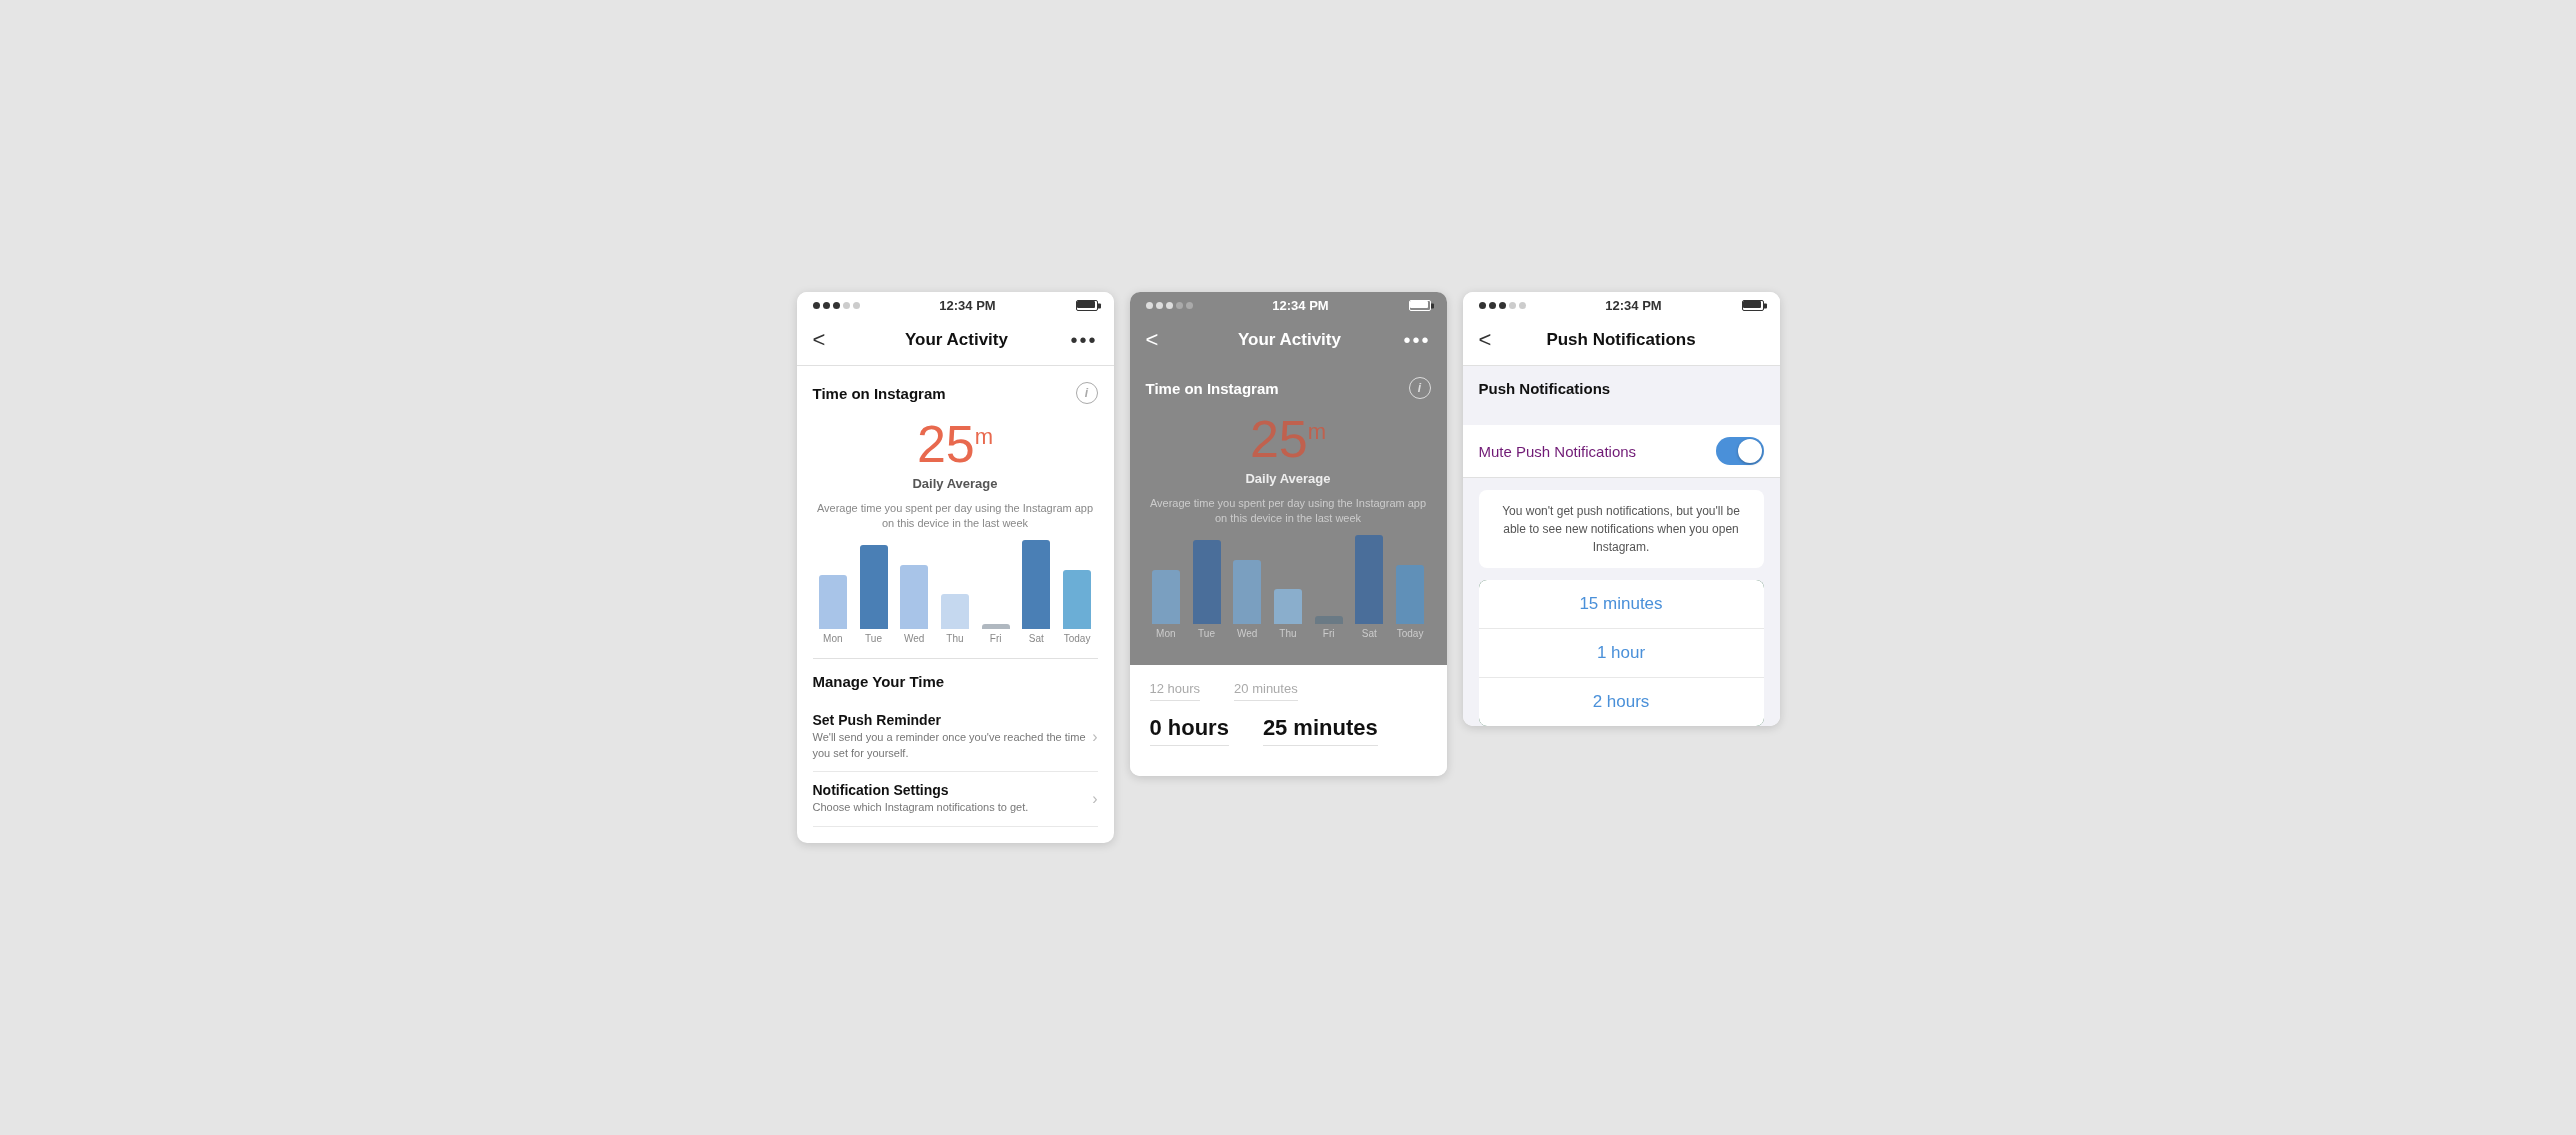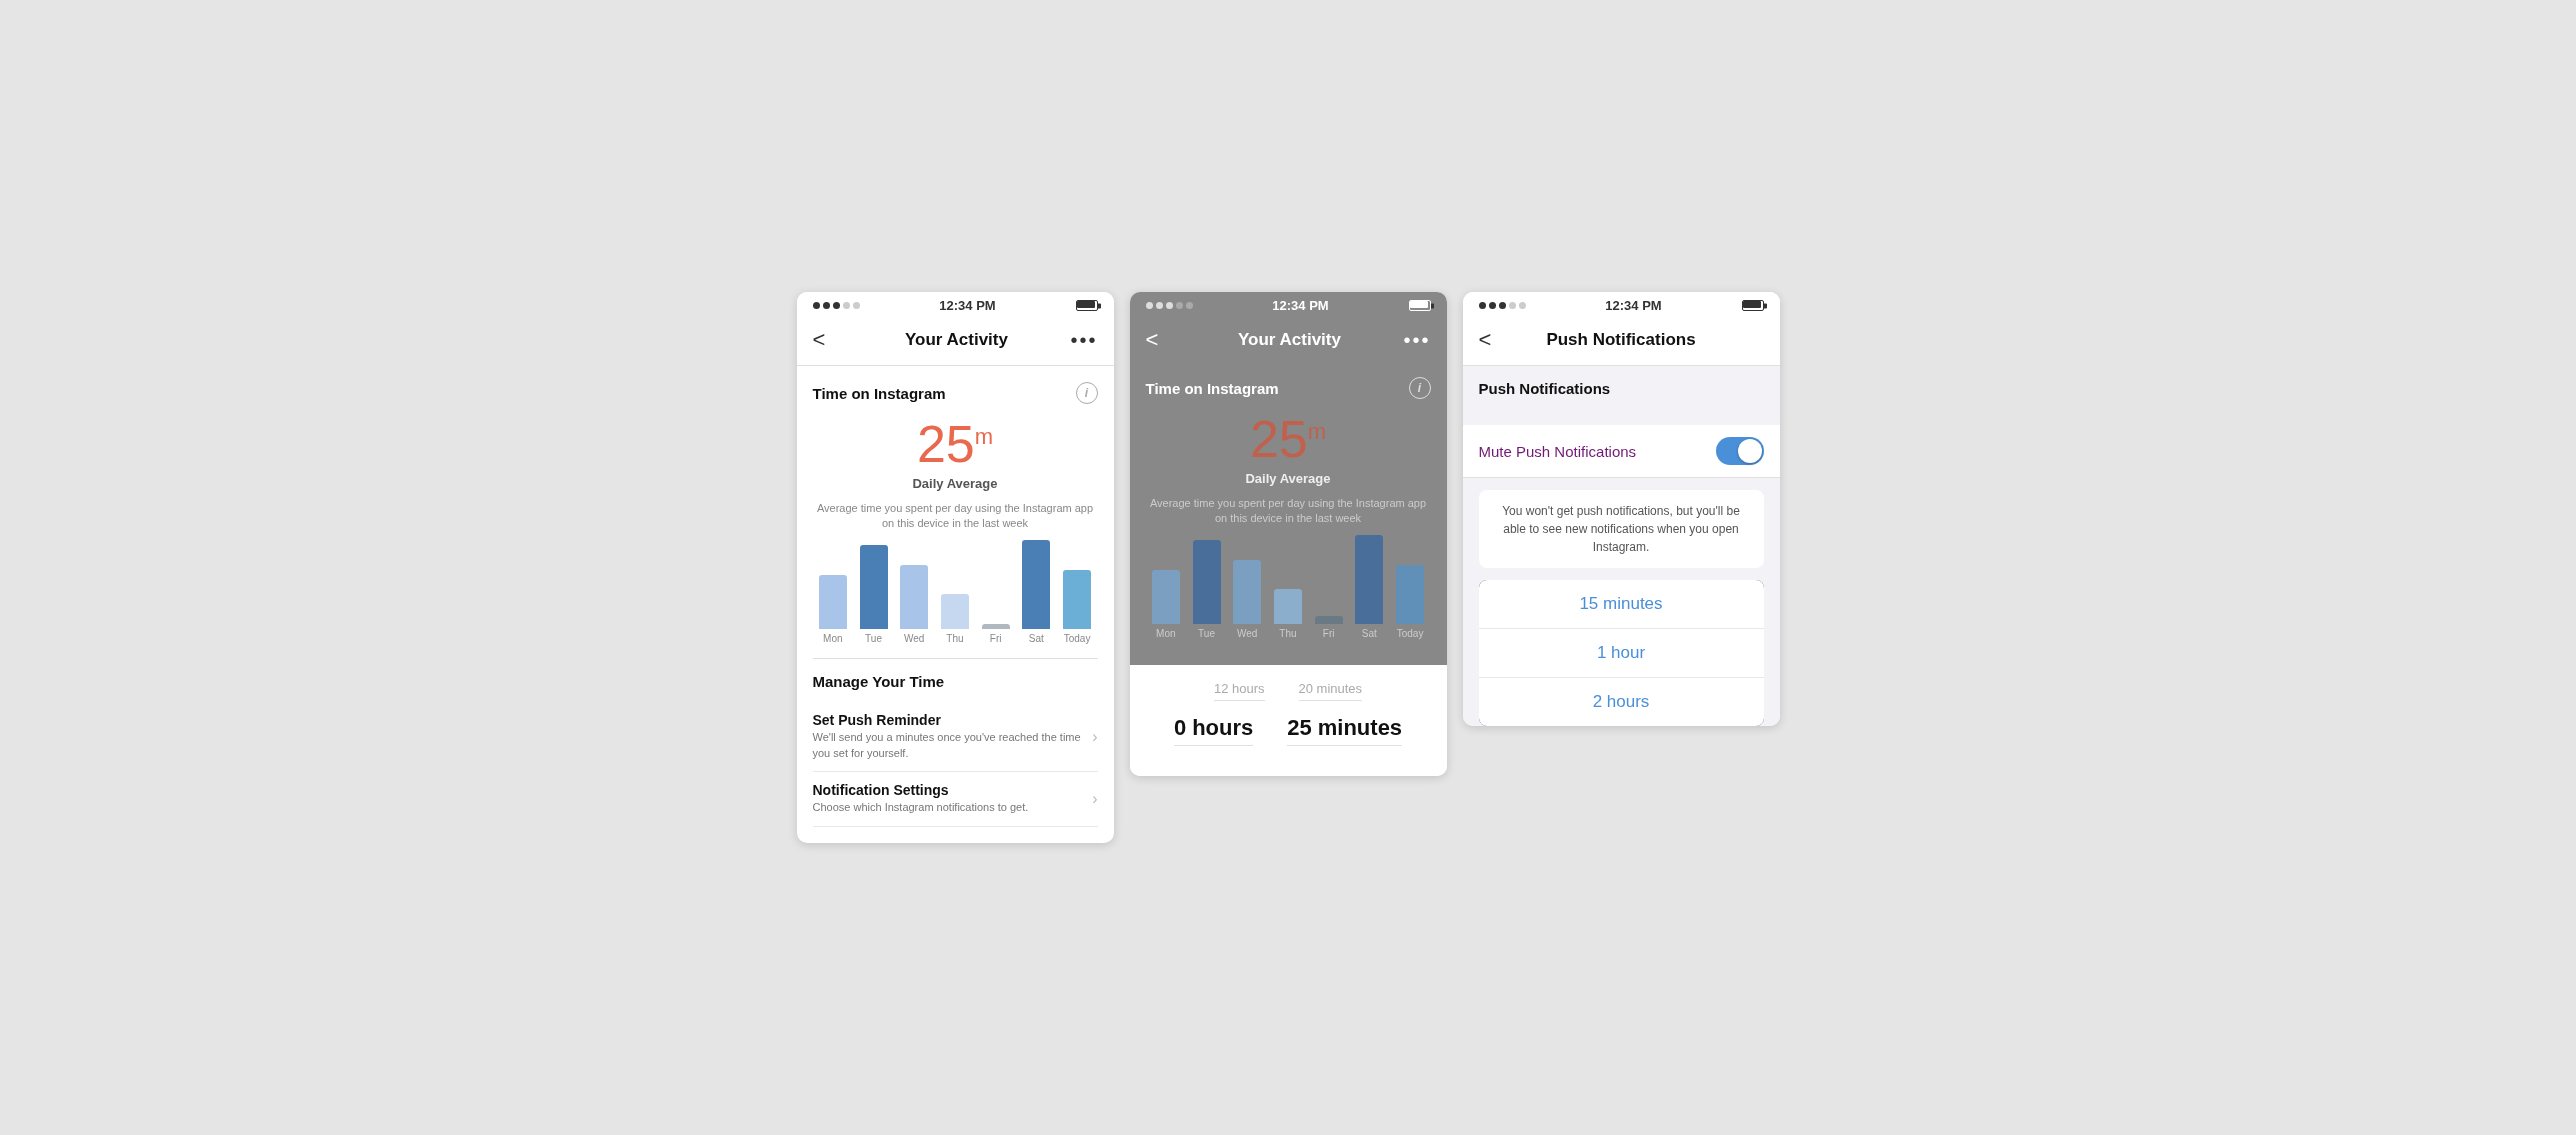--- a/index.html
+++ b/index.html
@@ -136,21 +136,21 @@
     .screen2-chart-area .info-icon { border-color: #ddd; color: #ddd; }
     .screen2-chart-area .daily-avg-number { color: #c0614e; }
     .screen2-chart-area .daily-avg-number .unit { color: #c0614e; }
     .screen2-chart-area .daily-avg-label { color: #eee; }
     .screen2-chart-area .daily-avg-sub { color: #ccc; }
     .screen2-chart-area .bar-label { color: #ccc; }
     .screen2-picker {
       background: #fff; padding: 16px 20px;
     }
     .picker-row {
-      display: flex; gap: 34px; justify-content: center;
+      display: flex; gap: 34px; 
       margin-bottom: 10px;
     }
     .picker-col { text-align: center; }
     .picker-label-top { font-size: 13px; color: #aaa; margin-bottom: 4px; }
     .picker-divider { height: 1px; background: #e0e0e0; margin: 4px 0; }
     .picker-value { font-size: 22px; font-weight: 700; color: #111; }
     .picker-unit { font-size: 22px; font-weight: 700; color: #111; }
 
     
     .screen3-body { background: #f2f2f7; }
@@ -254,21 +254,21 @@
         <div class="bar-col">
           <div class="bar today" style="height:59px"></div>
           <span class="bar-label">Today</span>
         </div>
       </div>
       <div class="divider"></div>
       <div class="manage-section-title">Manage Your Time</div>
       <div class="list-item">
         <div class="list-item-content">
           <div class="item-title">Set Push Reminder</div>
-          <div class="item-sub">We'll send you a minutes once you've reached the time you set for yourself.</div>
+          <div class="item-sub">We'll send you a reminder once you've reached the time you set for yourself.</div>
         </div>
         <span class="chevron">›</span>
       </div>
       <div class="list-item">
         <div class="list-item-content">
           <div class="item-title">Notification Settings</div>
           <div class="item-sub">Choose which Instagram notifications to get.</div>
         </div>
         <span class="chevron">›</span>
       </div>

